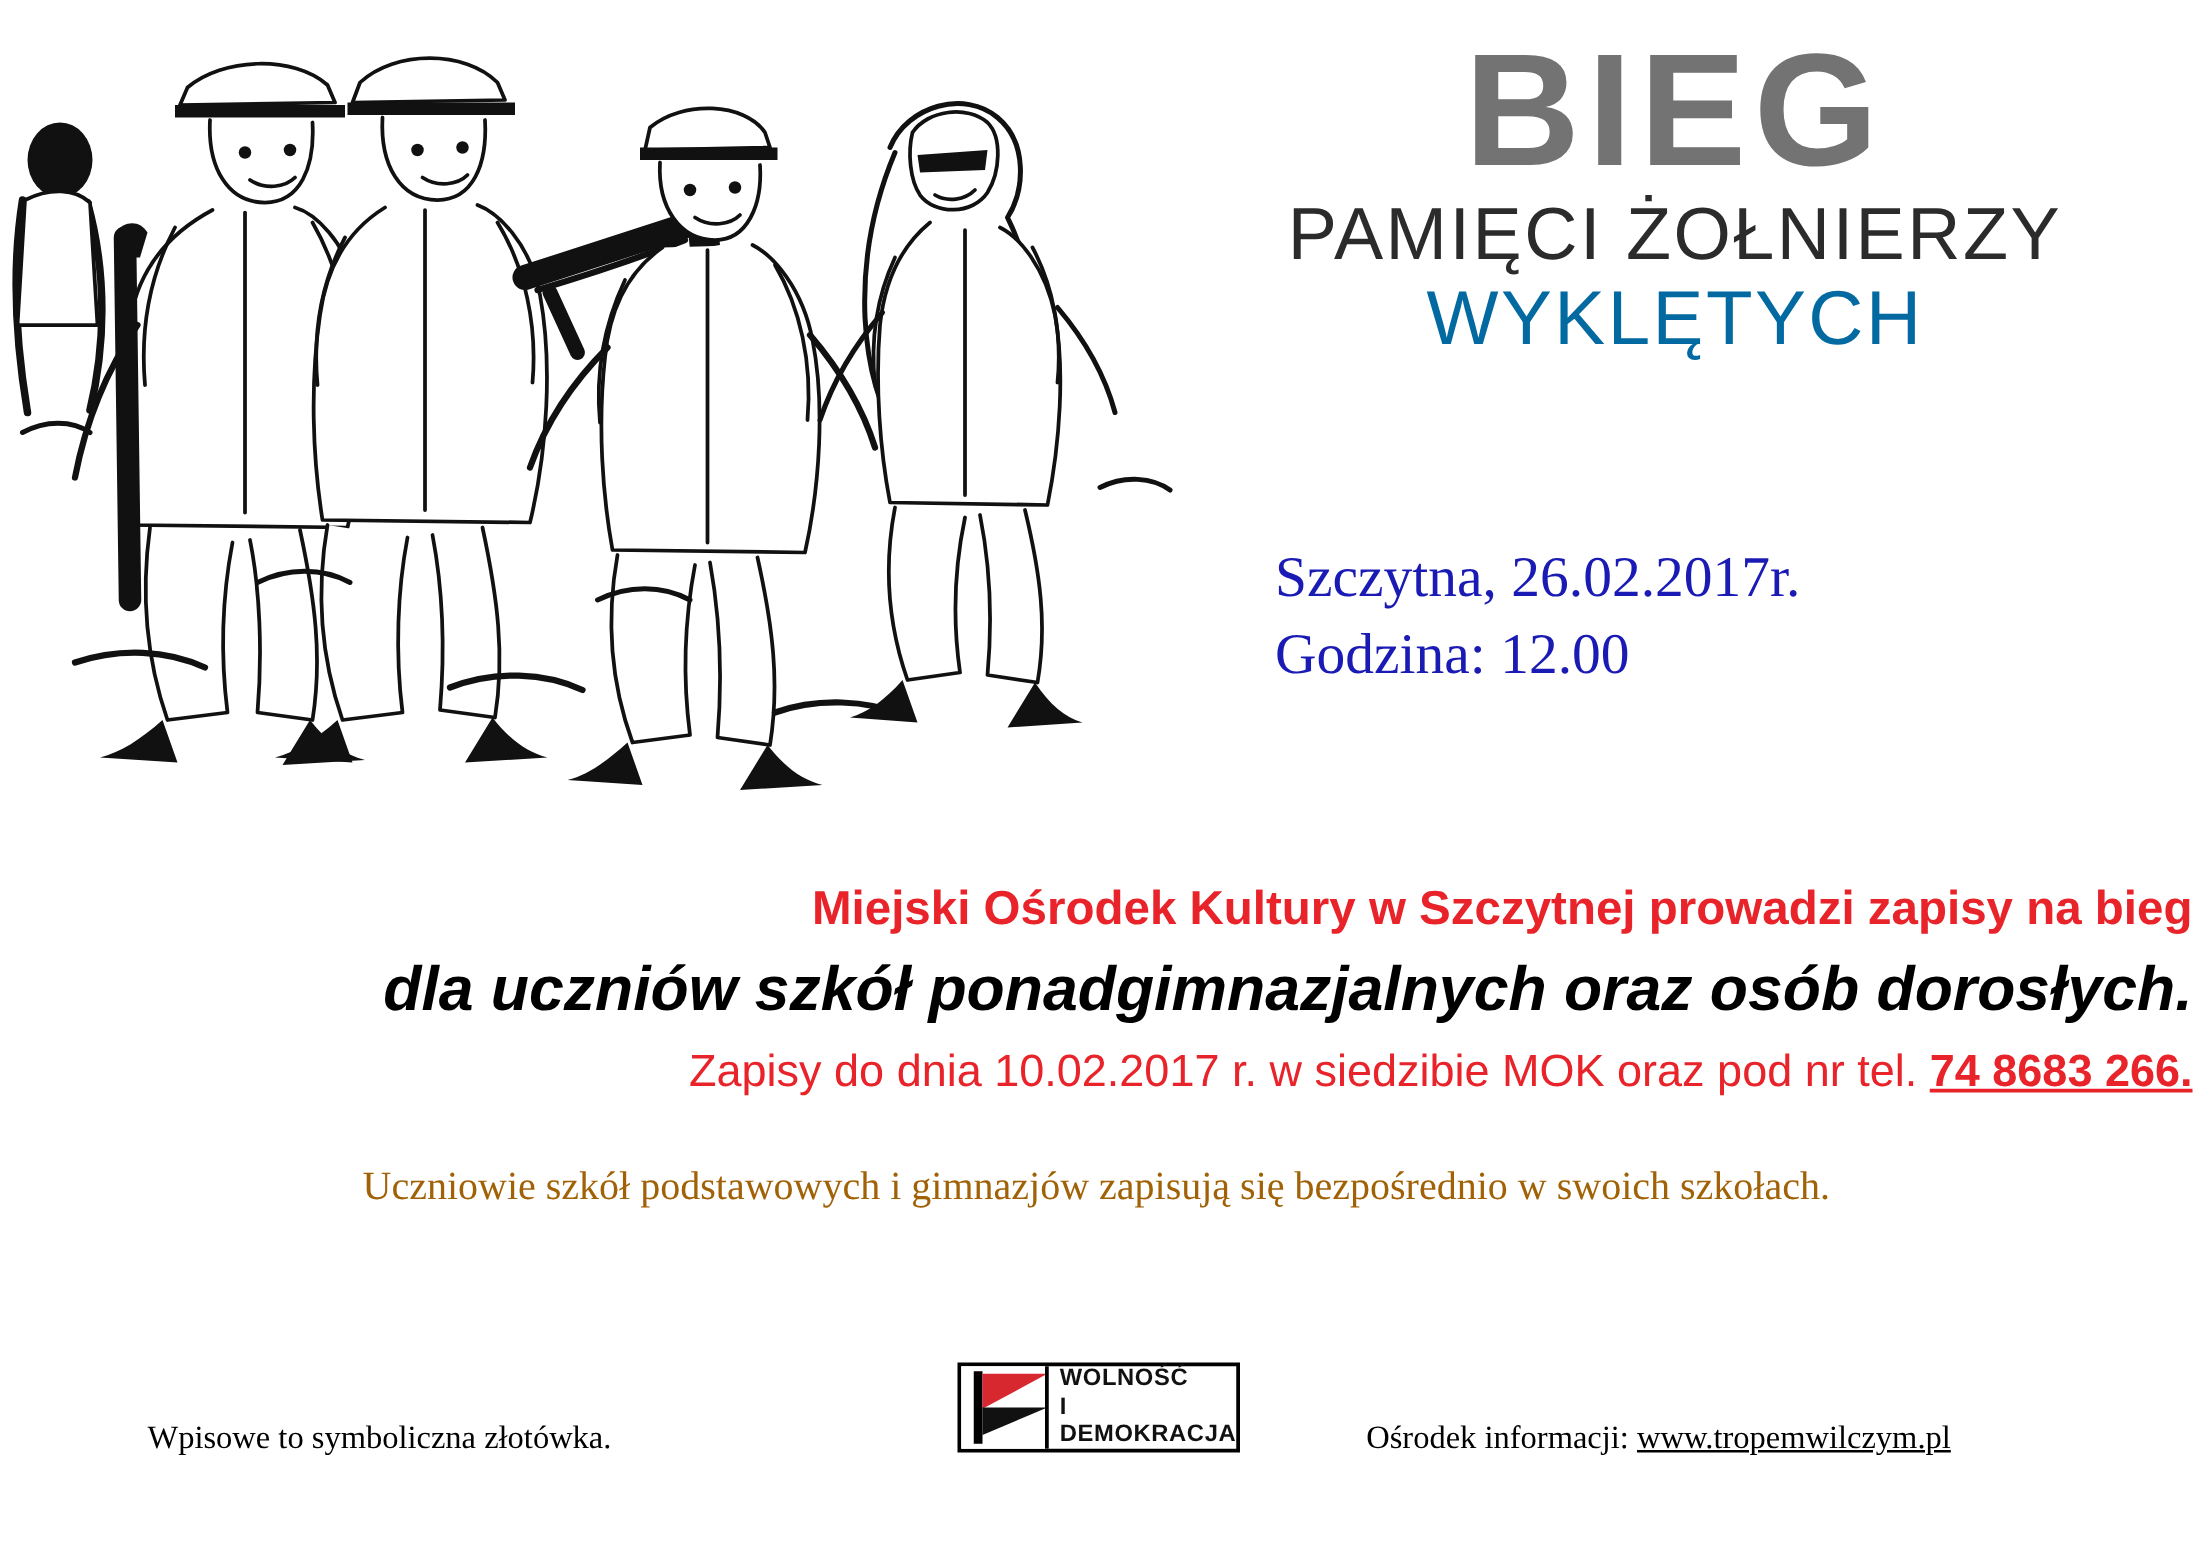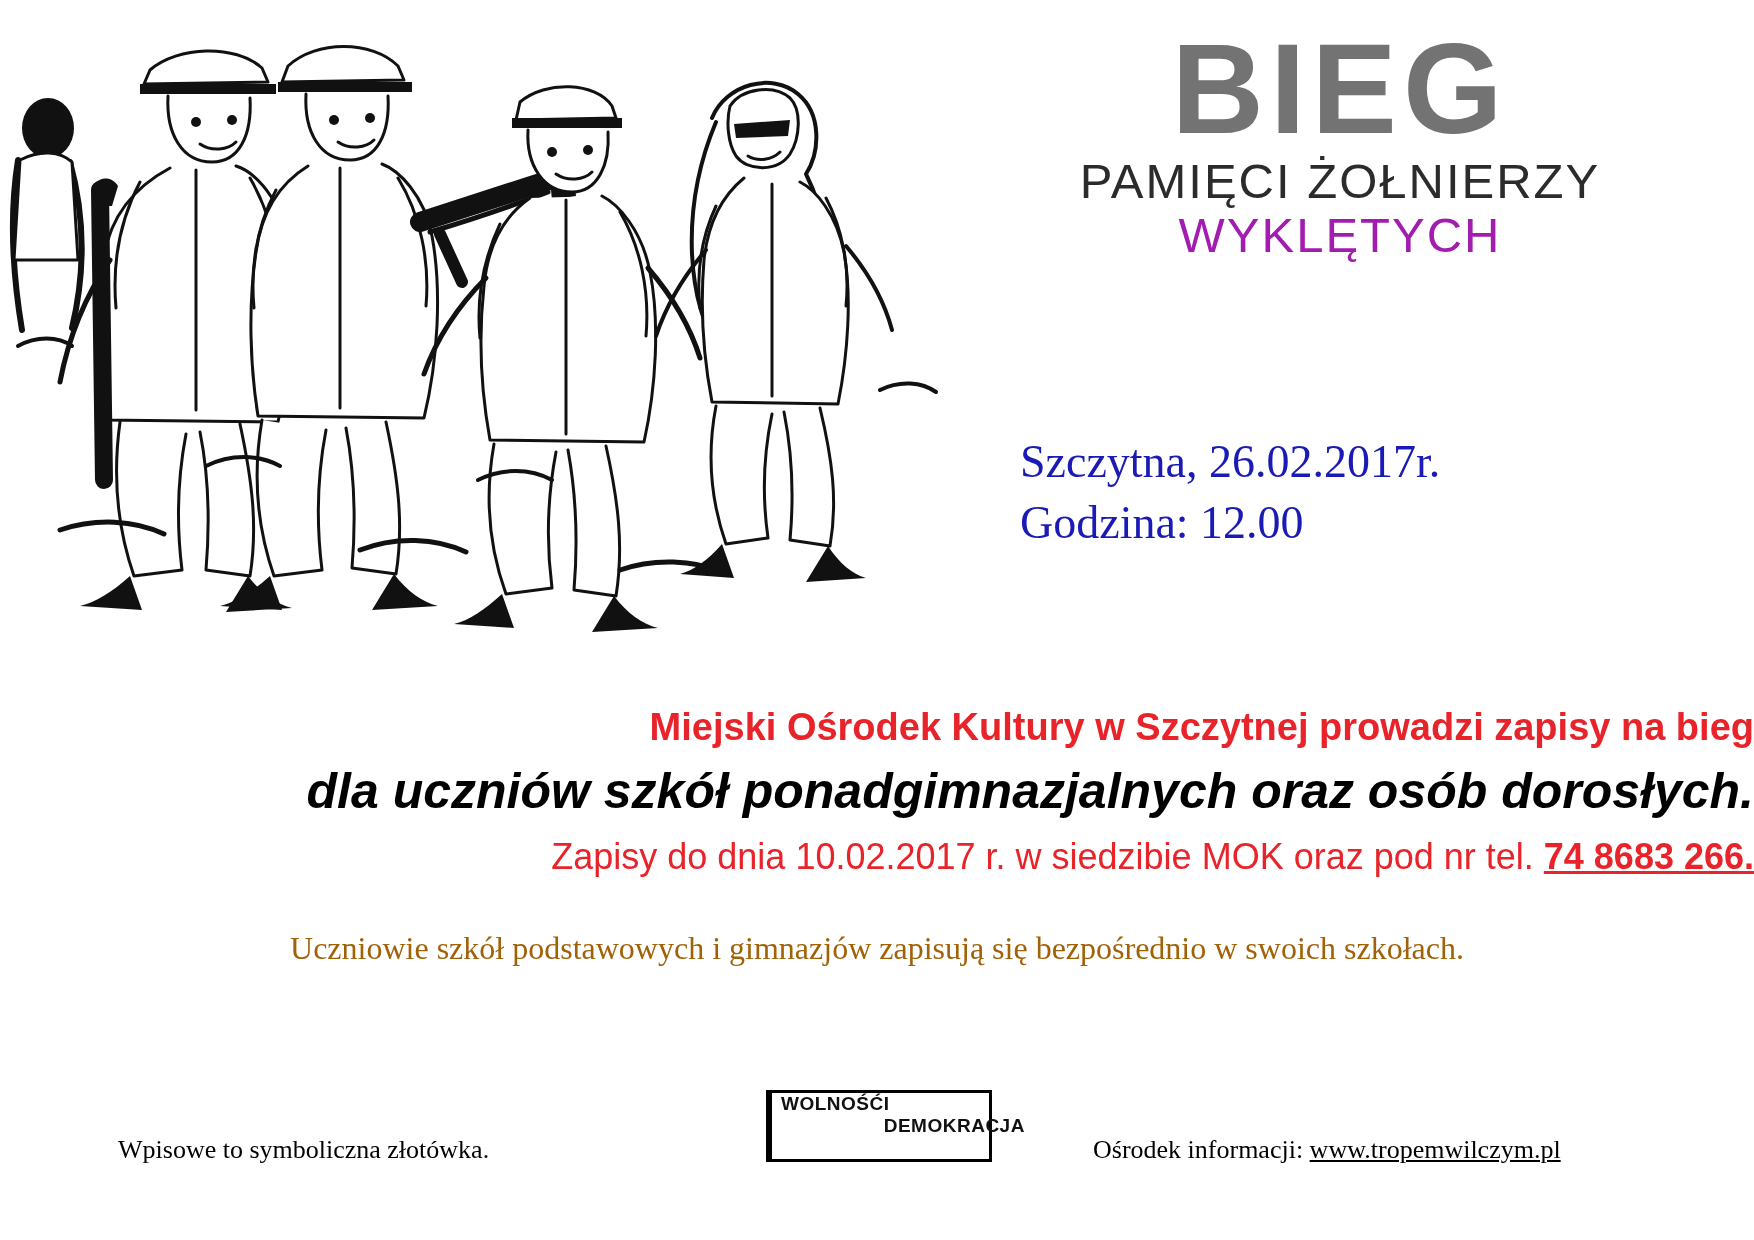--- a/index.html
+++ b/index.html
@@ -51,31 +51,31 @@
     font-family: "Liberation Sans", sans-serif;
     font-size: 128px;
     font-weight: bold;
     color: #737373;
     letter-spacing: 6px;
     line-height: 0.95;
     margin-top: 2px;
   }
   .title-line3 {
     font-family: "Liberation Sans", sans-serif;
-    font-size: 49px;
+    font-size: 59px;
     color: #2b2b2b;
     letter-spacing: 2px;
     line-height: 1.12;
     margin-top: 4px;
     white-space: nowrap;
   }
   .title-line4 {
     font-family: "Liberation Sans", sans-serif;
-    font-size: 49px;
-    color: #a21caf;
+    font-size: 61px;
+    color: #0369a1;
     letter-spacing: 2px;
     line-height: 1.12;
   }
 
   
   .details {
     position: absolute;
     left: 1020px;
     top: 432px;
     width: 700px;
@@ -183,21 +183,21 @@
     position: absolute;
     left: 17px; top: 33px;
     width: 0; height: 0;
     border-left: 52px solid #111;
     border-top: 0;
     border-bottom: 22px solid transparent;
   }
   .logo-text {
     flex: 1;
     display: flex;
-    flex-direction: row;
+    flex-direction: column;
     justify-content: center;
     padding-left: 9px;
     font-family: "Liberation Sans", sans-serif;
     font-weight: bold;
     font-size: 19px;
     line-height: 1.18;
     letter-spacing: 0.5px;
     color: #111;
   }
 </style>

